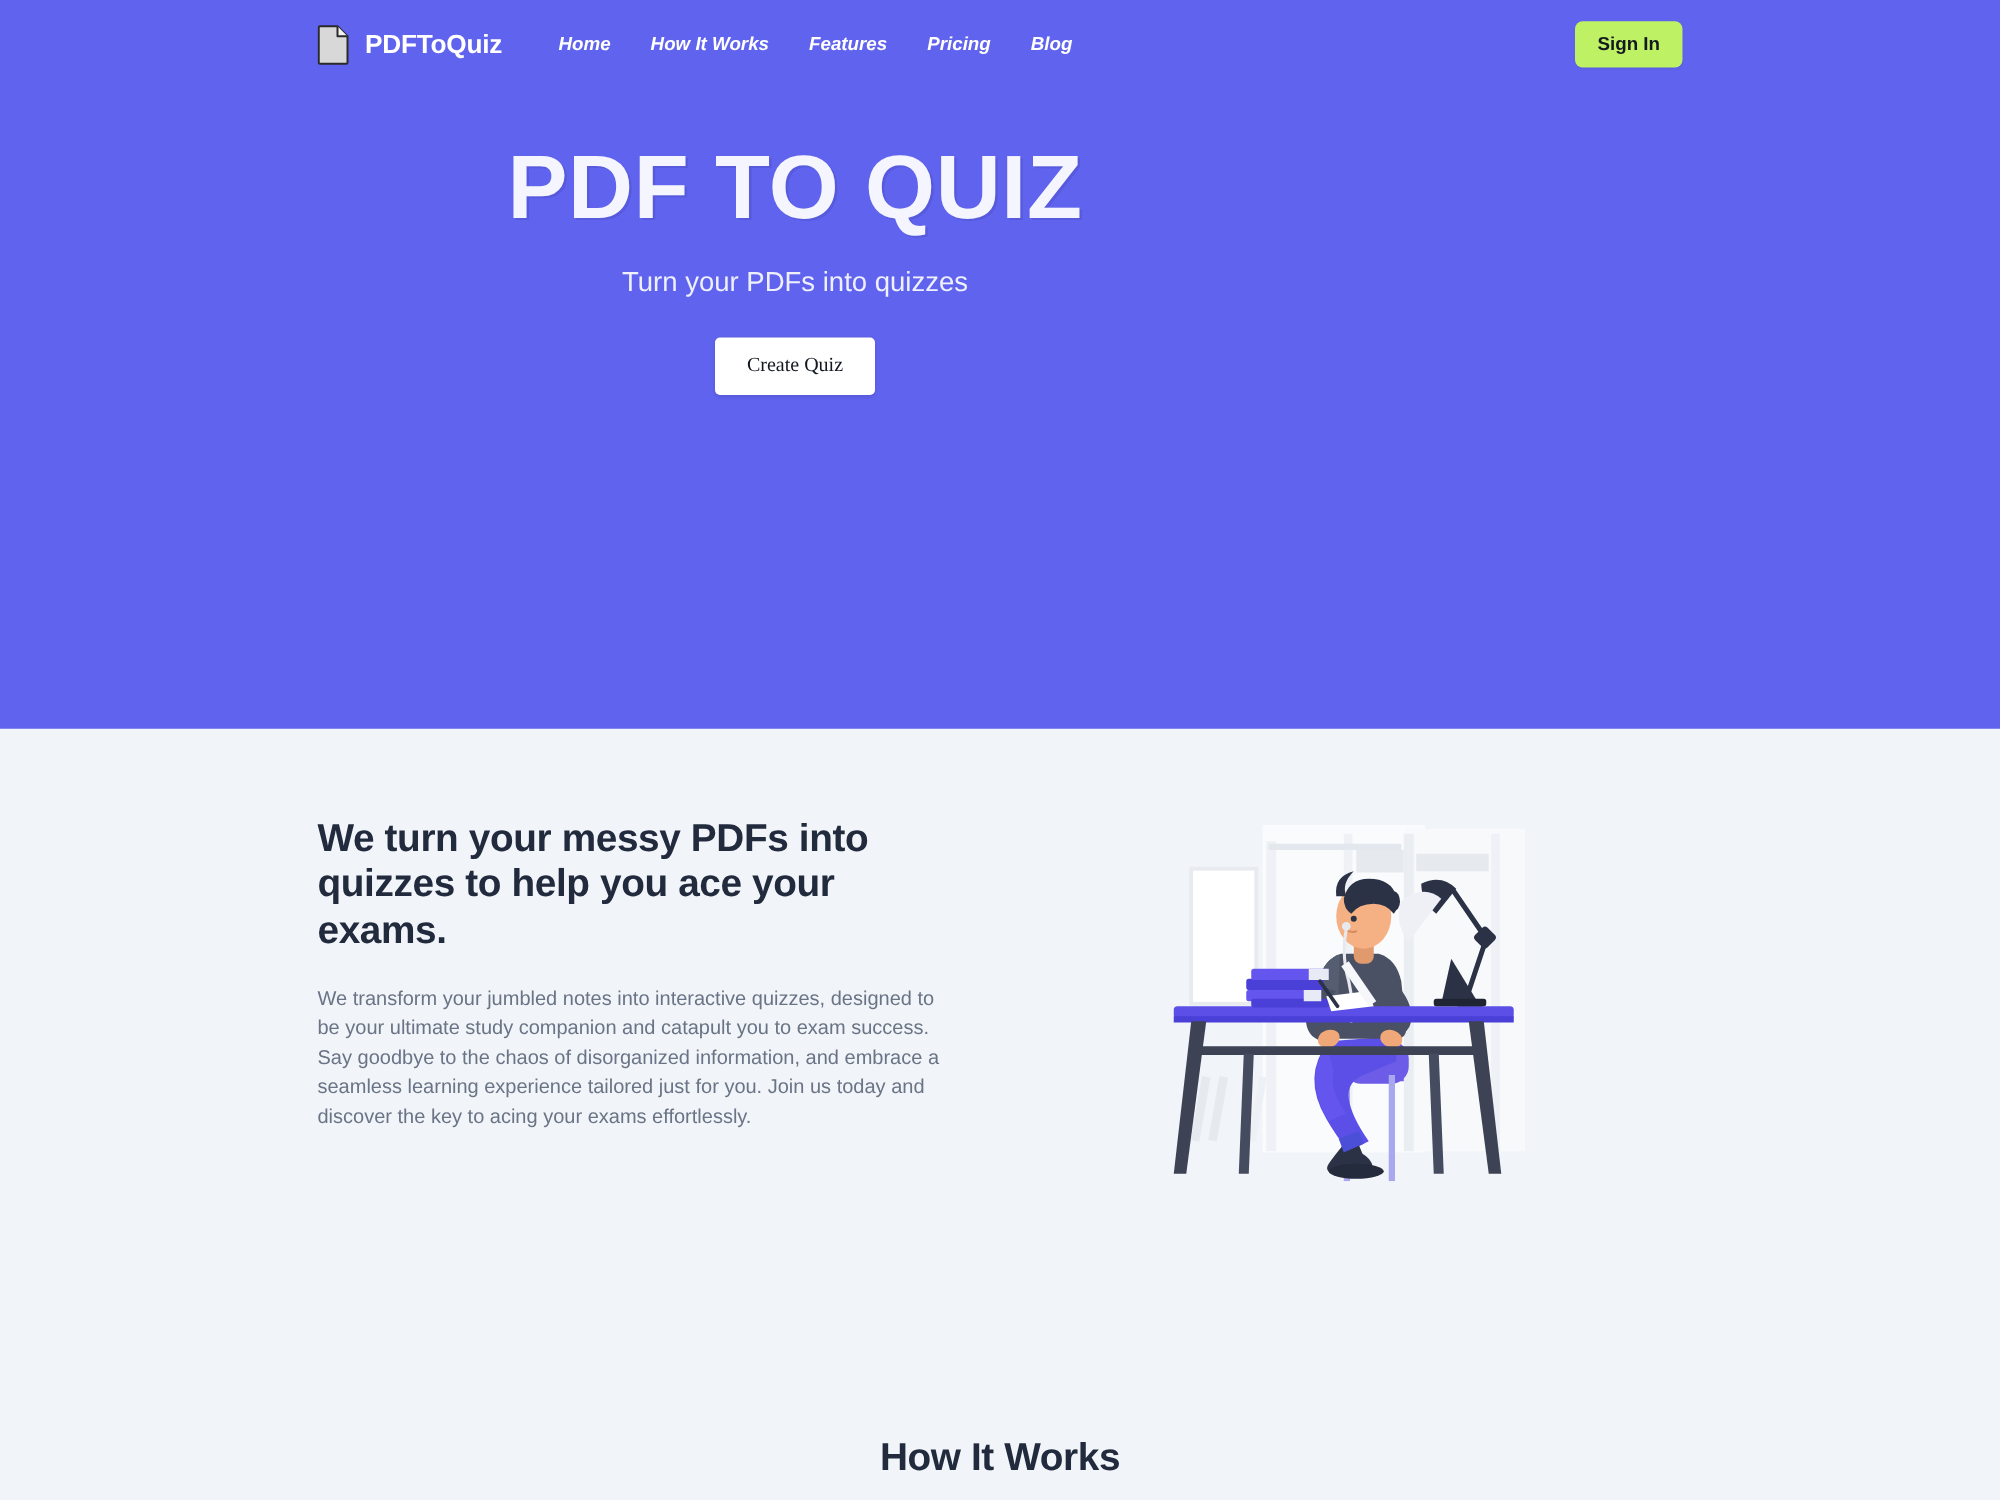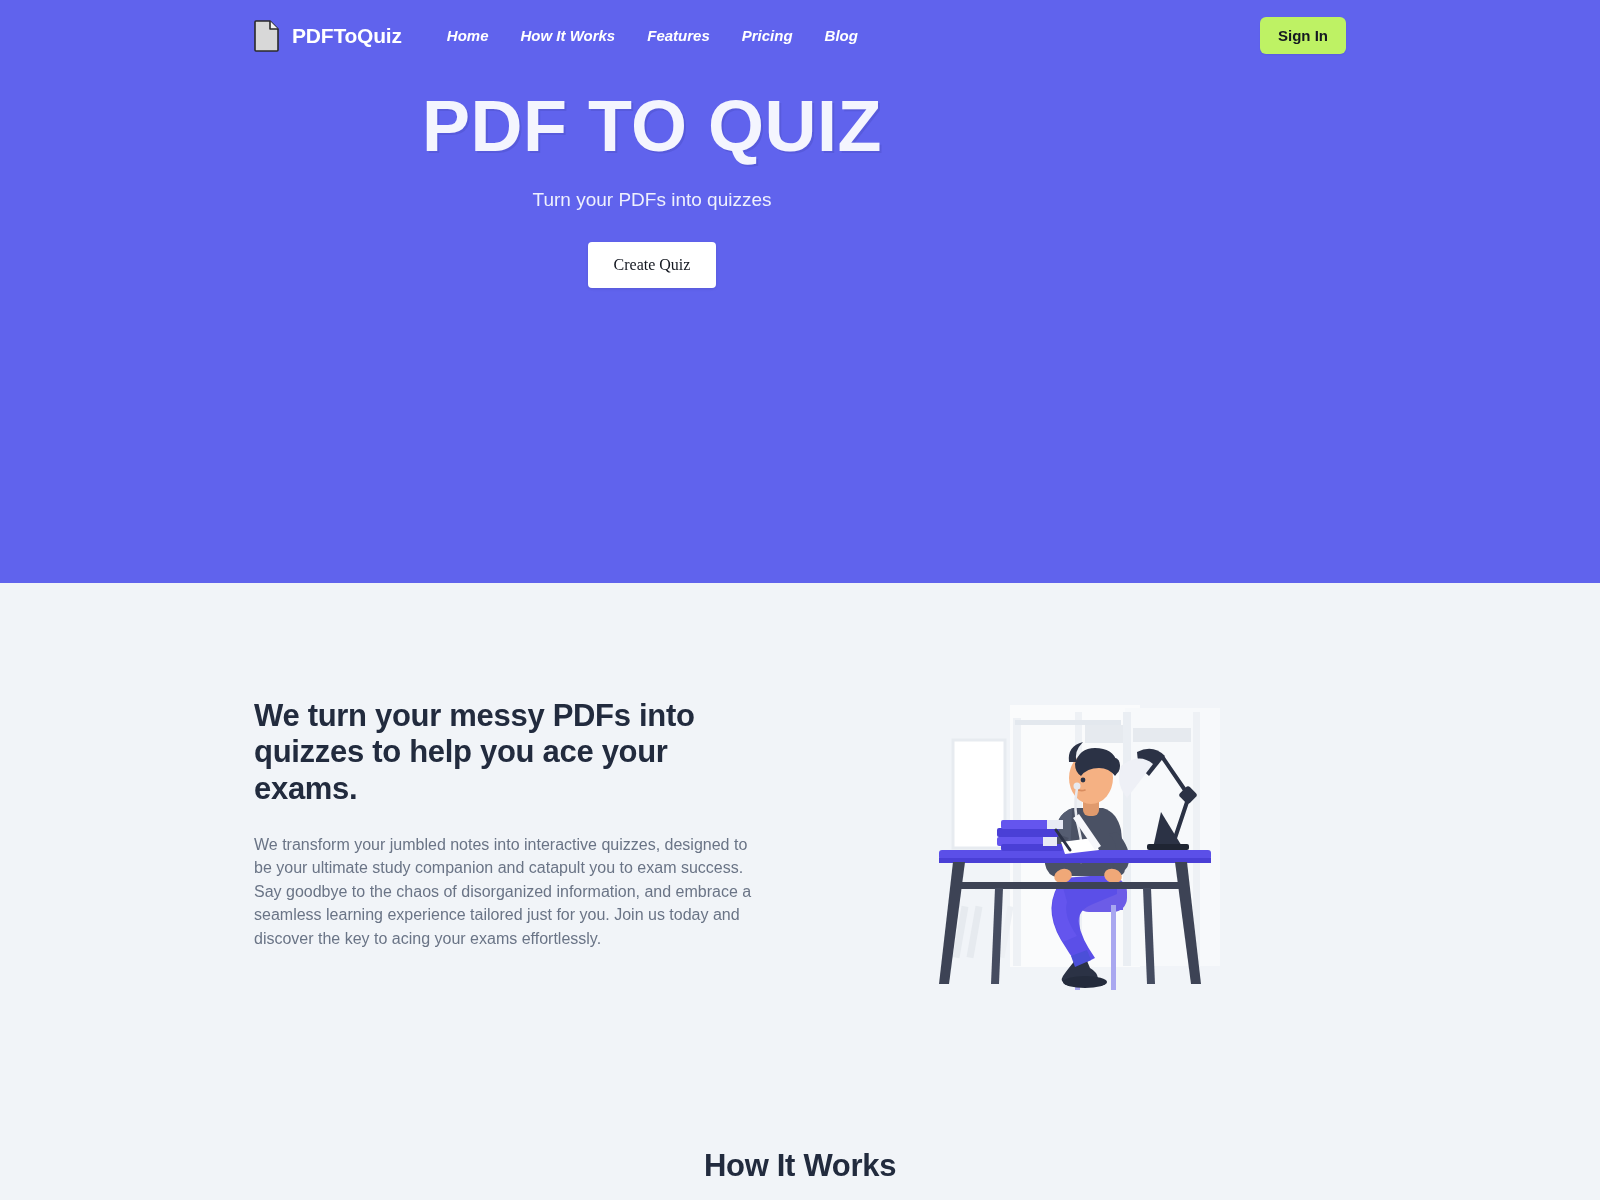--- a/index.html
+++ b/index.html
@@ -42,47 +42,47 @@
   .nav-spacer{flex:1;}
   .signin-btn{
     background:#bef264;color:#141821;font-size:15px;font-weight:bold;
     border:none;border-radius:6px;padding:10px 18px;cursor:pointer;
     font-family:"Liberation Sans", sans-serif;white-space:nowrap;
     box-shadow:0 1px 2px rgba(0,0,0,0.06);
   }
 
   
   .hero-content{
-    position:absolute;left:16px;top:0;width:1272px;height:583px;
+    position:absolute;left:0;top:0;width:1272px;height:583px;
     display:flex;flex-direction:column;align-items:center;justify-content:flex-start;
-    padding-top:88px;
+    padding-top:112px;
   }
   .hero-title{
     color:#f4f5fe;font-size:72px;font-weight:bold;letter-spacing:0.5px;
     line-height:1.08;text-align:center;
     text-shadow:2px 2px 0 rgba(60,62,170,0.25);
   }
   .hero-sub{
-    color:#eef0fd;font-size:19px;font-weight:normal;text-align:center;
+    color:#eef0fd;font-size:22px;font-weight:normal;text-align:center;
     margin-top:23px;
   }
   .create-btn{
     margin-top:31px;background:#ffffff;color:#141821;
     font-size:16px;font-weight:normal;border:none;border-radius:4px;
     padding:14px 26px;cursor:pointer;font-family:Liberation Serif, serif;
     box-shadow:0 1px 3px rgba(0,0,0,0.10);
   }
 
   
   .about{
     position:absolute;left:0;top:583px;width:1600px;height:500px;
   }
   .about-inner{
     width:1092px;margin:0 auto;display:flex;align-items:flex-start;
-    padding-top:115px;
+    padding-top:70px;
   }
   .about-left{width:530px;padding-right:20px;}
   .about-title{
     color:#222b3e;font-size:31px;font-weight:bold;line-height:1.17;
     letter-spacing:-0.3px;
   }
   .about-text{
     color:#6a7486;font-size:16px;line-height:1.47;margin-top:26px;
     max-width:510px;
   }

